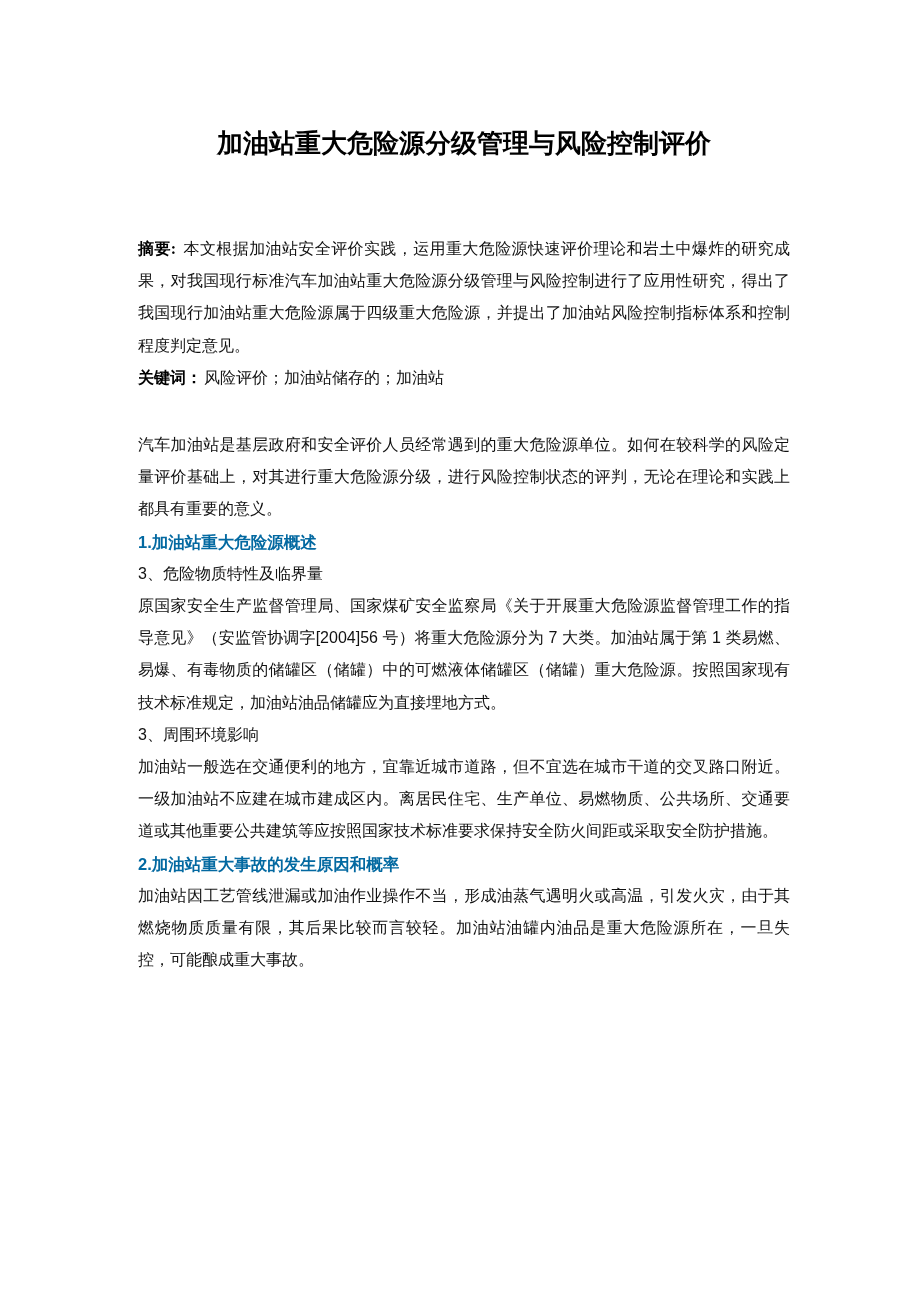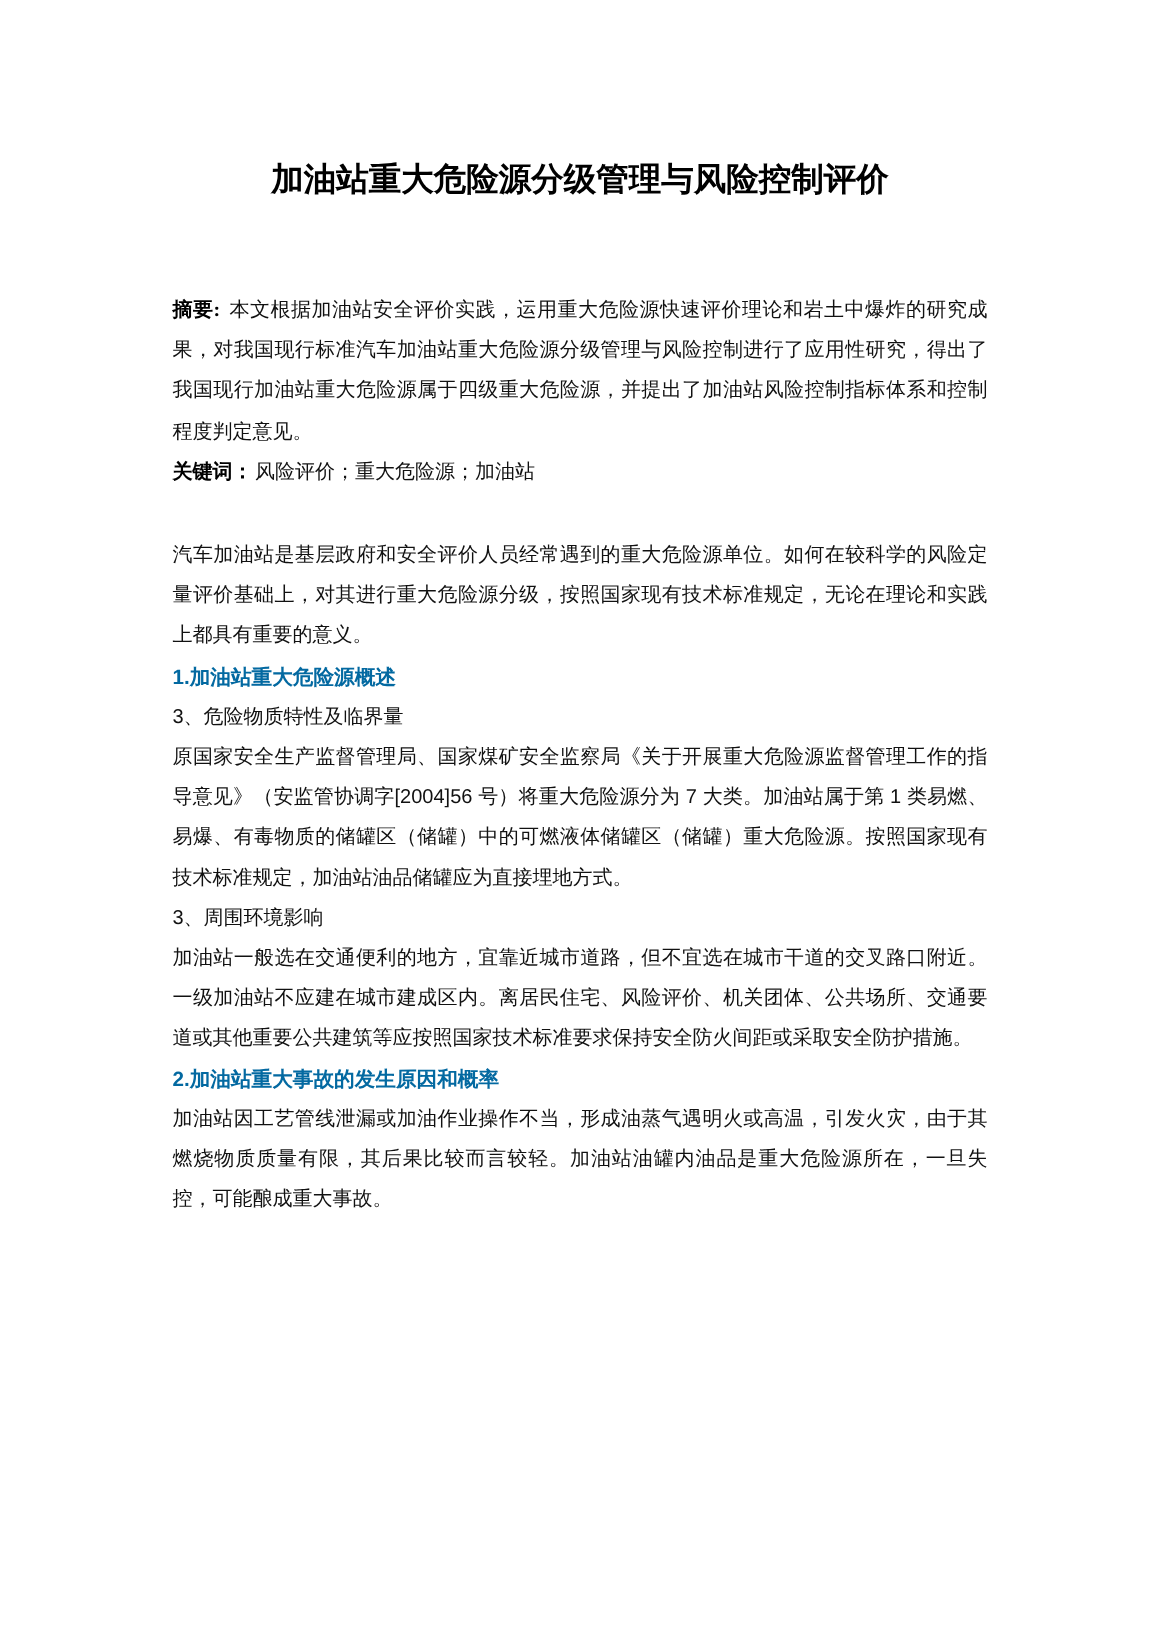--- a/index.html
+++ b/index.html
@@ -48,25 +48,25 @@
   }
   .blocks p.body { font-weight: normal; }
 </style>
 </head>
 <body>
 
 <div class="page">
   <div class="content">
     <h1 class="title">加油站重大危险源分级管理与风险控制评价</h1>
     <p class="abstract"><span class="label">摘要:</span><span>本文根据加油站安全评价实践，运用重大危险源快速评价理论和岩土中爆炸的研究成果，对我国现行标准汽车加油站重大危险源分级管理与风险控制进行了应用性研究，得出了我国现行加油站重大危险源属于四级重大危险源，并提出了加油站风险控制指标体系和控制程度判定意见。</span></p>
-    <p class="keywords"><span class="label">关键词：</span><span>风险评价；重大危险源；加油站</span></p>
+    <p class="keywords"><span class="label">关键词：</span><span>风险评价；加油站储存的；加油站</span></p>
     <div class="blocks">
-        <p class="body">汽车加油站是基层政府和安全评价人员经常遇到的重大危险源单位。如何在较科学的风险定量评价基础上，对其进行重大危险源分级，按照国家现有技术标准规定，无论在理论和实践上都具有重要的意义。</p>
+        <p class="body">汽车加油站是基层政府和安全评价人员经常遇到的重大危险源单位。如何在较科学的风险定量评价基础上，对其进行重大危险源分级，进行风险控制状态的评判，无论在理论和实践上都具有重要的意义。</p>
         <p class="heading">1.加油站重大危险源概述</p>
         <p class="body">3、危险物质特性及临界量</p>
         <p class="body">原国家安全生产监督管理局、国家煤矿安全监察局《关于开展重大危险源监督管理工作的指导意见》（安监管协调字[2004]56 号）将重大危险源分为 7 大类。加油站属于第 1 类易燃、易爆、有毒物质的储罐区（储罐）中的可燃液体储罐区（储罐）重大危险源。按照国家现有技术标准规定，加油站油品储罐应为直接埋地方式。</p>
         <p class="body">3、周围环境影响</p>
-        <p class="body">加油站一般选在交通便利的地方，宜靠近城市道路，但不宜选在城市干道的交叉路口附近。一级加油站不应建在城市建成区内。离居民住宅、风险评价、机关团体、公共场所、交通要道或其他重要公共建筑等应按照国家技术标准要求保持安全防火间距或采取安全防护措施。</p>
+        <p class="body">加油站一般选在交通便利的地方，宜靠近城市道路，但不宜选在城市干道的交叉路口附近。一级加油站不应建在城市建成区内。离居民住宅、生产单位、易燃物质、公共场所、交通要道或其他重要公共建筑等应按照国家技术标准要求保持安全防火间距或采取安全防护措施。</p>
         <p class="heading">2.加油站重大事故的发生原因和概率</p>
         <p class="body">加油站因工艺管线泄漏或加油作业操作不当，形成油蒸气遇明火或高温，引发火灾，由于其燃烧物质质量有限，其后果比较而言较轻。加油站油罐内油品是重大危险源所在，一旦失控，可能酿成重大事故。</p>
       </div>
   </div>
 </div>
 
 </body></html>

